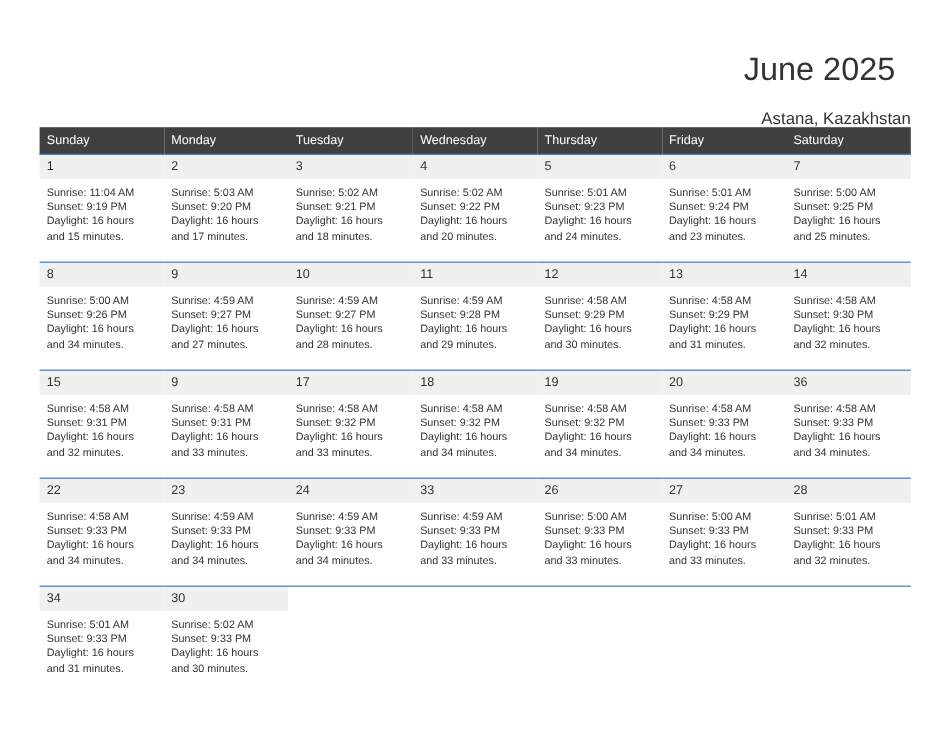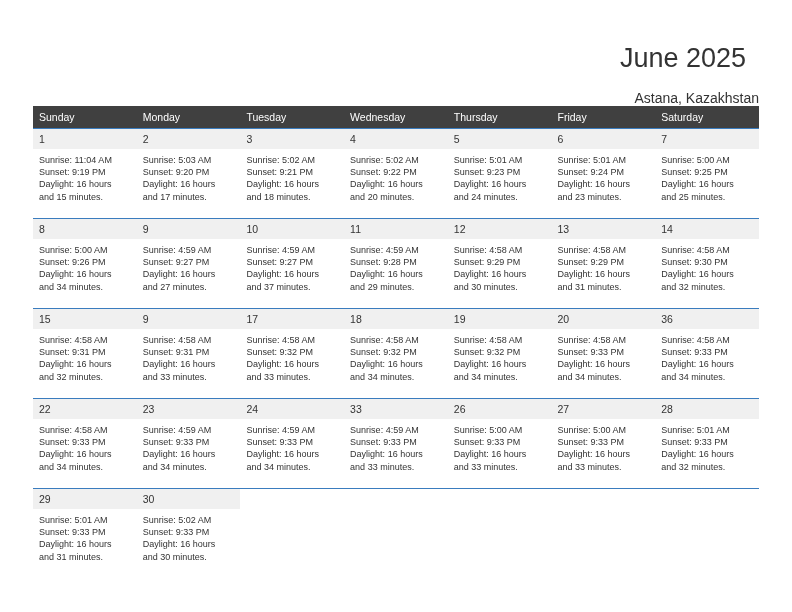--- a/index.html
+++ b/index.html
@@ -263,21 +263,21 @@
               <div>Daylight: 16 hours</div>
               <div>and 27 minutes.</div>
             </div>
           </td>
           <td>
             <div class="daynum">10</div>
             <div class="details">
               <div>Sunrise: 4:59 AM</div>
               <div>Sunset: 9:27 PM</div>
               <div>Daylight: 16 hours</div>
-              <div>and 37 minutes.</div>
+              <div>and 28 minutes.</div>
             </div>
           </td>
           <td>
             <div class="daynum">11</div>
             <div class="details">
               <div>Sunrise: 4:59 AM</div>
               <div>Sunset: 9:28 PM</div>
               <div>Daylight: 16 hours</div>
               <div>and 29 minutes.</div>
             </div>
@@ -435,21 +435,21 @@
             <div class="details">
               <div>Sunrise: 5:01 AM</div>
               <div>Sunset: 9:33 PM</div>
               <div>Daylight: 16 hours</div>
               <div>and 32 minutes.</div>
             </div>
           </td>
         </tr>
         <tr class="week-row">
           <td>
-            <div class="daynum">29</div>
+            <div class="daynum">34</div>
             <div class="details">
               <div>Sunrise: 5:01 AM</div>
               <div>Sunset: 9:33 PM</div>
               <div>Daylight: 16 hours</div>
               <div>and 31 minutes.</div>
             </div>
           </td>
           <td>
             <div class="daynum">30</div>
             <div class="details">

